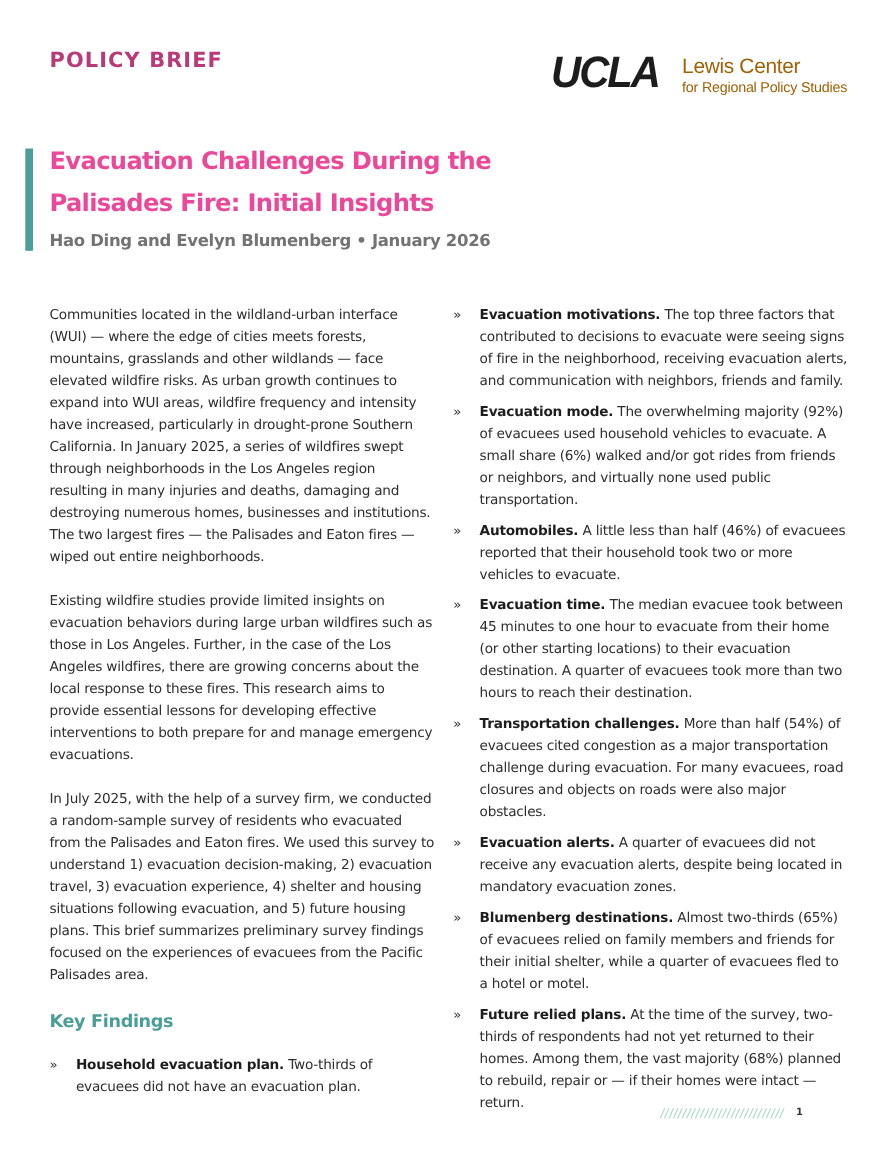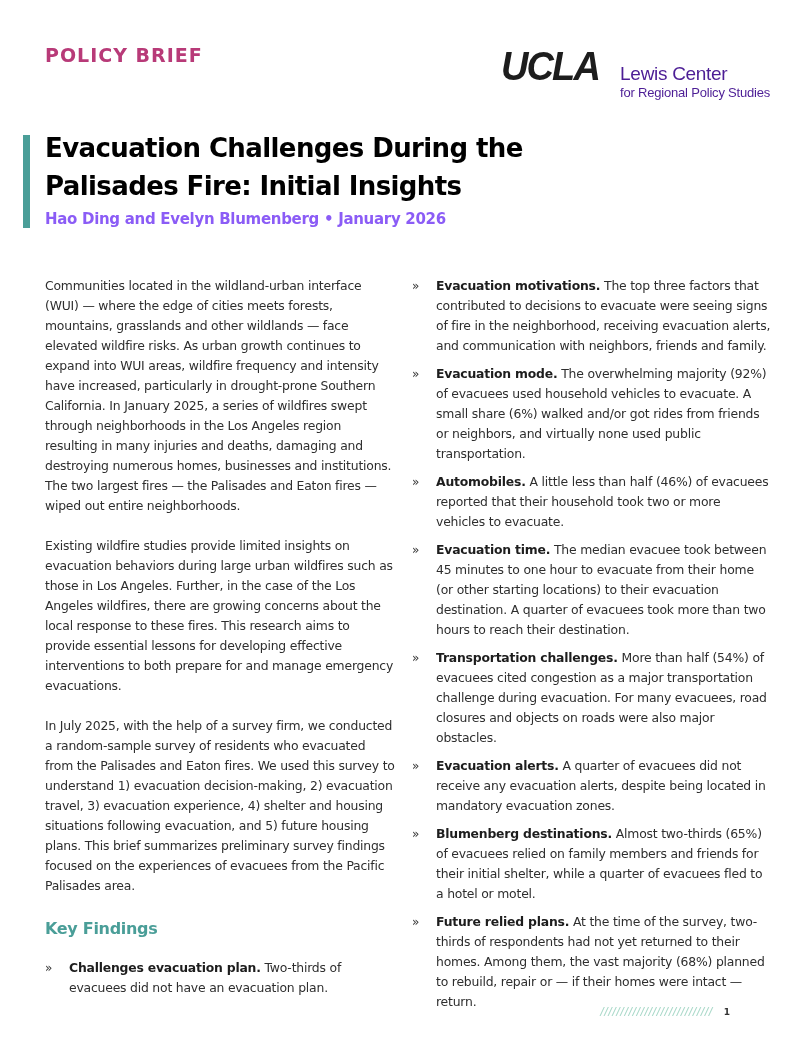--- a/index.html
+++ b/index.html
@@ -9,35 +9,35 @@
     .kicker {
       position: absolute; left: 45px; top: 44px;
       font-family: "DejaVu Sans", sans-serif; font-weight: bold;
       font-size: 19px; letter-spacing: 1px; color: #b83a78;
     }
     .logo { position: absolute; left: 501px; top: 46px; display: flex; align-items: flex-start; }
     .logo-ucla {
       font-family: "Liberation Sans", sans-serif; font-weight: bold; font-style: italic;
       font-size: 40px; letter-spacing: -2px; color: #1d1d1d; line-height: 40px; transform: scaleX(0.95); transform-origin: left;
     }
-    .logo-text { margin-left: 16px; margin-top: 17px; font-family: "Liberation Sans", sans-serif; color: #4c1d95; }
+    .logo-text { margin-left: 16px; margin-top: 4px; font-family: "Liberation Sans", sans-serif; color: #a16207; }
     .logo-line1 { font-size: 19px; line-height: 21px; letter-spacing: -0.3px; }
     .logo-line2 { font-size: 13px; line-height: 17px; letter-spacing: -0.2px; }
 
     .title-block { position: absolute; left: 23px; top: 135px; width: 520px; height: 93px; }
     .accent-bar { position: absolute; left: 0; top: 0; width: 7px; height: 93px; background: #4a9e98; }
     .title {
       position: absolute; left: 22px; top: -6px; width: 500px;
       font-family: "DejaVu Sans", sans-serif; font-weight: bold;
-      font-size: 26px; line-height: 38px; color: #000000; letter-spacing: -0.6px;
+      font-size: 22px; line-height: 38px; color: #ec4899; letter-spacing: -0.6px;
     }
     .byline {
       position: absolute; left: 22px; top: 75px;
       font-family: "DejaVu Sans", sans-serif; font-weight: bold;
-      font-size: 15px; color: #8b5cf6; letter-spacing: -0.3px; white-space: nowrap;
+      font-size: 15px; color: #737373; letter-spacing: -0.3px; white-space: nowrap;
     }
 
     .col-left { position: absolute; left: 45px; top: 276px; width: 352px; }
     .para { font-size: 12.4px; line-height: 20px; color: #2e2e2e; margin-bottom: 20px; letter-spacing: -0.2px; }
     .section-heading {
       font-weight: bold; font-size: 16px; color: #4a9e98;
       margin-top: 23px; margin-bottom: 20px; letter-spacing: -0.3px;
     }
 
     .col-right { position: absolute; left: 412px; top: 276px; width: 360px; }
@@ -73,21 +73,21 @@
   <div class="byline">Hao Ding and Evelyn Blumenberg • January 2026</div>
 </div>
 
 <div class="col-left">
   <p class="para">Communities located in the wildland-urban interface (WUI) — where the edge of cities meets forests, mountains, grasslands and other wildlands — face elevated wildfire risks. As urban growth continues to expand into WUI areas, wildfire frequency and intensity have increased, particularly in drought-prone Southern California. In January 2025, a series of wildfires swept through neighborhoods in the Los Angeles region resulting in many injuries and deaths, damaging and destroying numerous homes, businesses and institutions. The two largest fires — the Palisades and Eaton fires — wiped out entire neighborhoods.</p>
   <p class="para">Existing wildfire studies provide limited insights on evacuation behaviors during large urban wildfires such as those in Los Angeles. Further, in the case of the Los Angeles wildfires, there are growing concerns about the local response to these fires. This research aims to provide essential lessons for developing effective interventions to both prepare for and manage emergency evacuations.</p>
   <p class="para">In July 2025, with the help of a survey firm, we conducted a random-sample survey of residents who evacuated from the Palisades and Eaton fires. We used this survey to understand 1) evacuation decision-making, 2) evacuation travel, 3) evacuation experience, 4) shelter and housing situations following evacuation, and 5) future housing plans. This brief summarizes preliminary survey findings focused on the experiences of evacuees from the Pacific Palisades area.</p>
   <h2 class="section-heading">Key Findings</h2>
   <div class="finding">
     <span class="bullet">»</span>
-    <span class="finding-body"><span class="finding-label">Challenges evacuation plan.</span> <span>Two-thirds of evacuees did not have an evacuation plan.</span></span>
+    <span class="finding-body"><span class="finding-label">Household evacuation plan.</span> <span>Two-thirds of evacuees did not have an evacuation plan.</span></span>
   </div>
 </div>
 
 <div class="col-right">
   <div class="finding">
     <span class="bullet">»</span>
     <span class="finding-body"><span class="finding-label">Evacuation motivations.</span> <span>The top three factors that contributed to decisions to evacuate were seeing signs of fire in the neighborhood, receiving evacuation alerts, and communication with neighbors, friends and family.</span></span>
   </div>
   <div class="finding">
     <span class="bullet">»</span>

